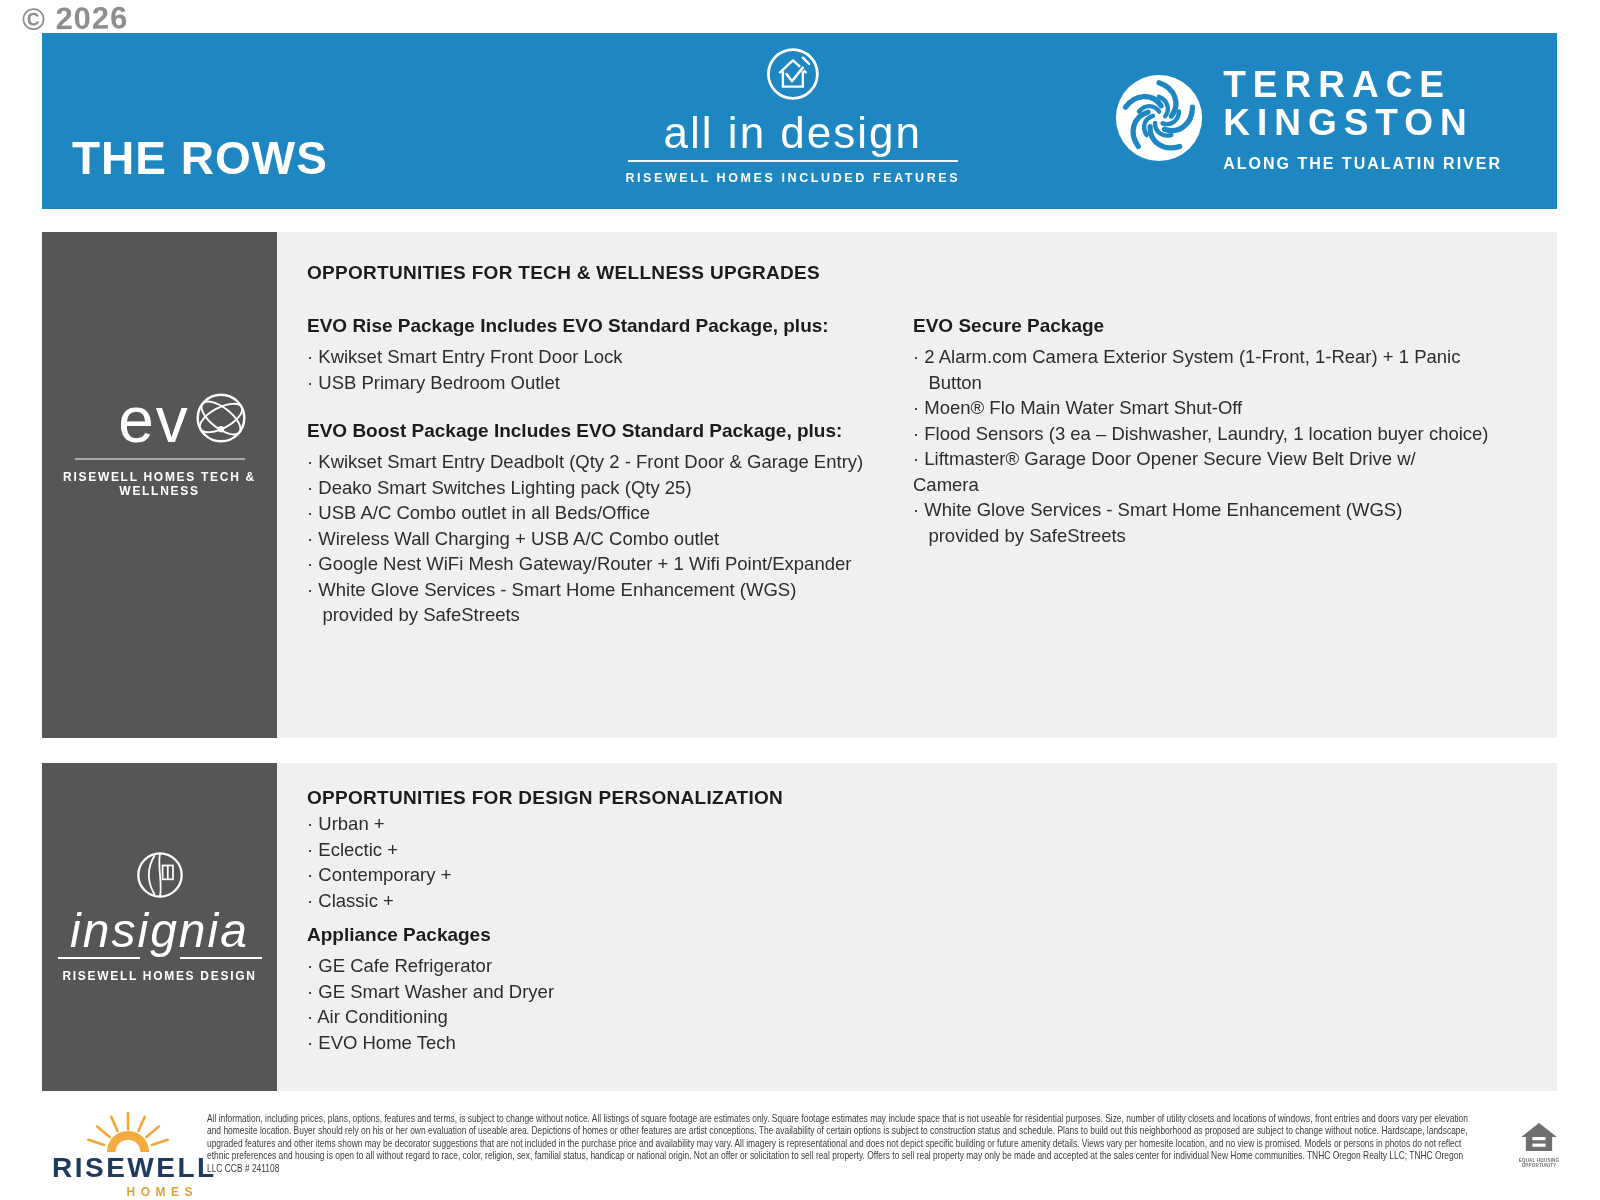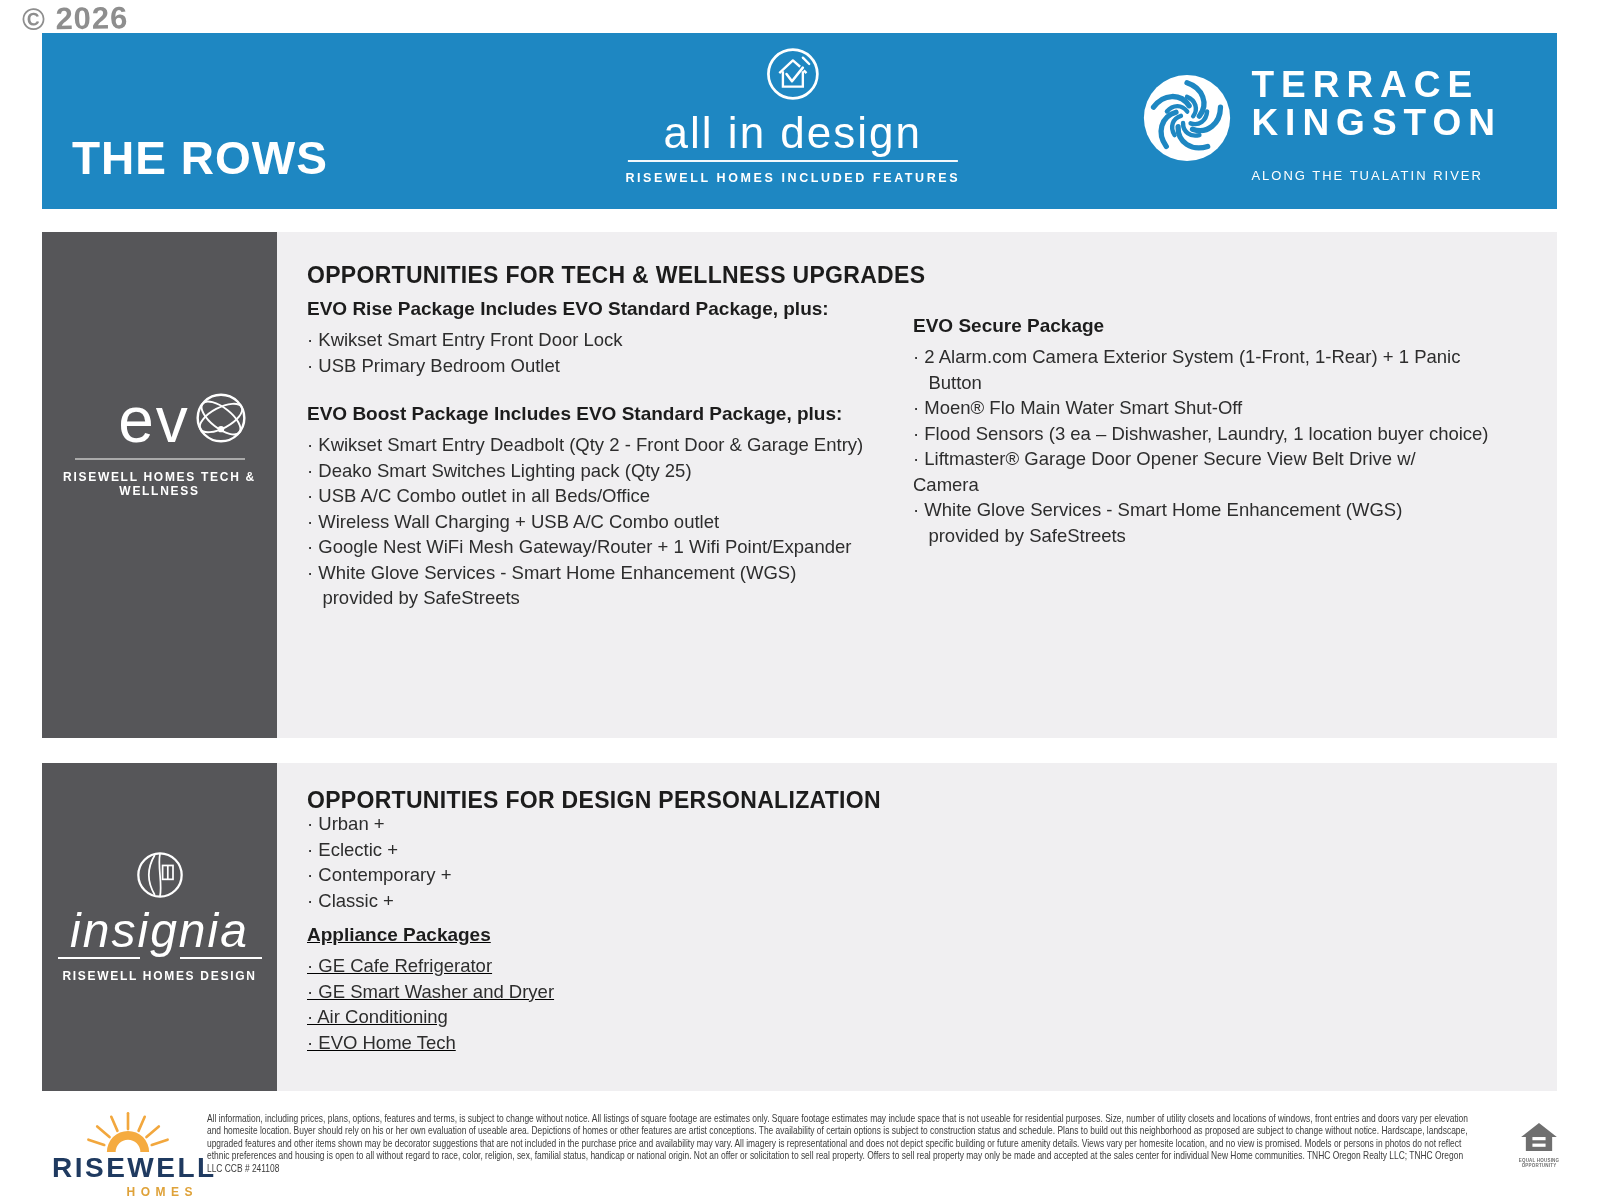--- a/index.html
+++ b/index.html
@@ -23,21 +23,21 @@
     position:absolute; left:30px; bottom:24px; color:#fff;
     font-size:46px; font-weight:800; letter-spacing:1px;
   }
   .brand-center { position:absolute; left:50%; top:12px; transform:translateX(-52%); text-align:center; color:#fff; }
   .brand-name { font-size:44px; font-weight:400; letter-spacing:2px; line-height:48px; margin-top:2px; }
   .brand-rule { width:330px; height:2px; background:#ffffff; opacity:.95; margin:3px auto 9px auto; }
   .brand-tagline { font-size:12.5px; font-weight:700; letter-spacing:2.6px; }
   .community { position:absolute; right:55px; top:33px; display:flex; gap:20px; align-items:flex-start; color:#fff; }
   .community-icon { margin-top:8px; }
   .community-name { font-size:37px; font-weight:700; letter-spacing:7px; line-height:38px; }
-  .community-tagline { margin-top:26px; font-size:13px; font-weight:400; letter-spacing:2px; }
+  .community-tagline { margin-top:13px; font-size:16px; font-weight:700; letter-spacing:2px; }
 
   
   .section { position:absolute; left:42px; width:1515px; display:flex; }
   .section-tech { top:232px; height:506px; }
   .section-design { top:763px; height:328px; }
   .sidebar { width:235px; background:#565659; position:relative; flex:none; }
   .section-content { flex:1; background:#f0eff1; position:relative; }
 
   .sidebar-logo { position:absolute; left:0; right:0; text-align:center; color:#fff; }
   .evo-logo { top:158px; }
@@ -45,32 +45,32 @@
   .evo-word .evo-text { font-size:64px; font-weight:400; line-height:60px; letter-spacing:2px; color:#fff; }
   .logo-rule { width:170px; height:2px; background:#aaaaaa; margin:8px auto 10px auto; }
   .sidebar-logo-label { font-size:12px; font-weight:700; letter-spacing:1.7px; }
 
   .insignia-logo { top:86px; }
   .insignia-word { font-size:48px; font-weight:400; letter-spacing:2px; line-height:52px;font-style:italic; }
   .flank-lines { display:flex; justify-content:space-between; width:204px; margin:0 auto 10px auto; }
   .flank-lines span { display:block; width:82px; height:2px; background:#ffffff; }
 
   .content-title {
-    position:absolute; left:30px; font-size:23px; font-weight:800;
+    position:absolute; left:30px; font-size:19px; font-weight:800;
     letter-spacing:.3px; color:#1c1c1c;
   }
   .section-tech .content-title { top:30px; }
   .section-design .content-title { top:24px; }
   .col { position:absolute; }
-  .col-left { left:30px; top:65px; width:600px; }
+  .col-left { left:30px; top:82px; width:600px; }
   .col-right { left:636px; top:82px; width:625px; }
   .section-design .col-left { top:48px; }
   .group-heading { font-size:19px; font-weight:700; color:#1c1c1c; line-height:24px; margin:0 0 6px 0; }
   .group + .group { margin-top:24px; }
-  .section-design .group + .group { margin-top:10px;text-decoration:underline; }
+  .section-design .group + .group { margin-top:10px; }
   .bullet-line { font-size:18.5px; line-height:25.5px; color:#2d2d2d; white-space:pre-wrap; }
 
   
   .builder-logo { position:absolute; left:52px; top:1108px; width:152px; text-align:center; }
   .builder-name { font-size:28px; font-weight:700; color:#1f3a60; letter-spacing:2.5px; margin-top:-4px; }
   .builder-sub { font-size:12px; font-weight:700; color:#dfa239; letter-spacing:5.5px; text-align:right; padding-right:6px; margin-top:1px; }
   .disclaimer {
     position:absolute; left:207px; top:1112px; width:1628px;
     transform:scaleX(0.78); transform-origin:left top;
     font-size:10.8px; line-height:12.4px; color:#3b3b3b; letter-spacing:0;

